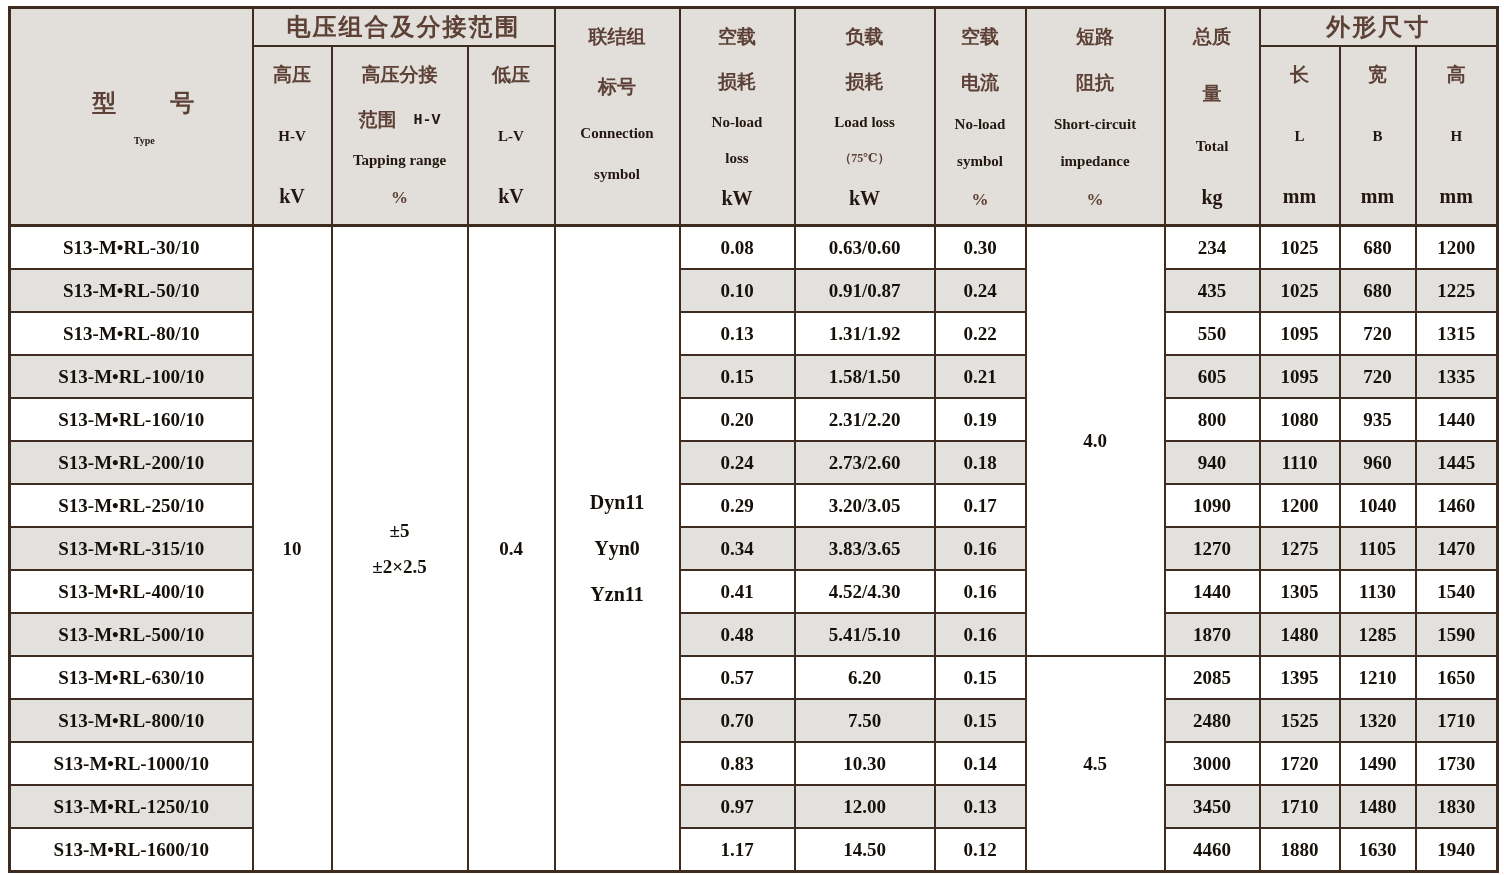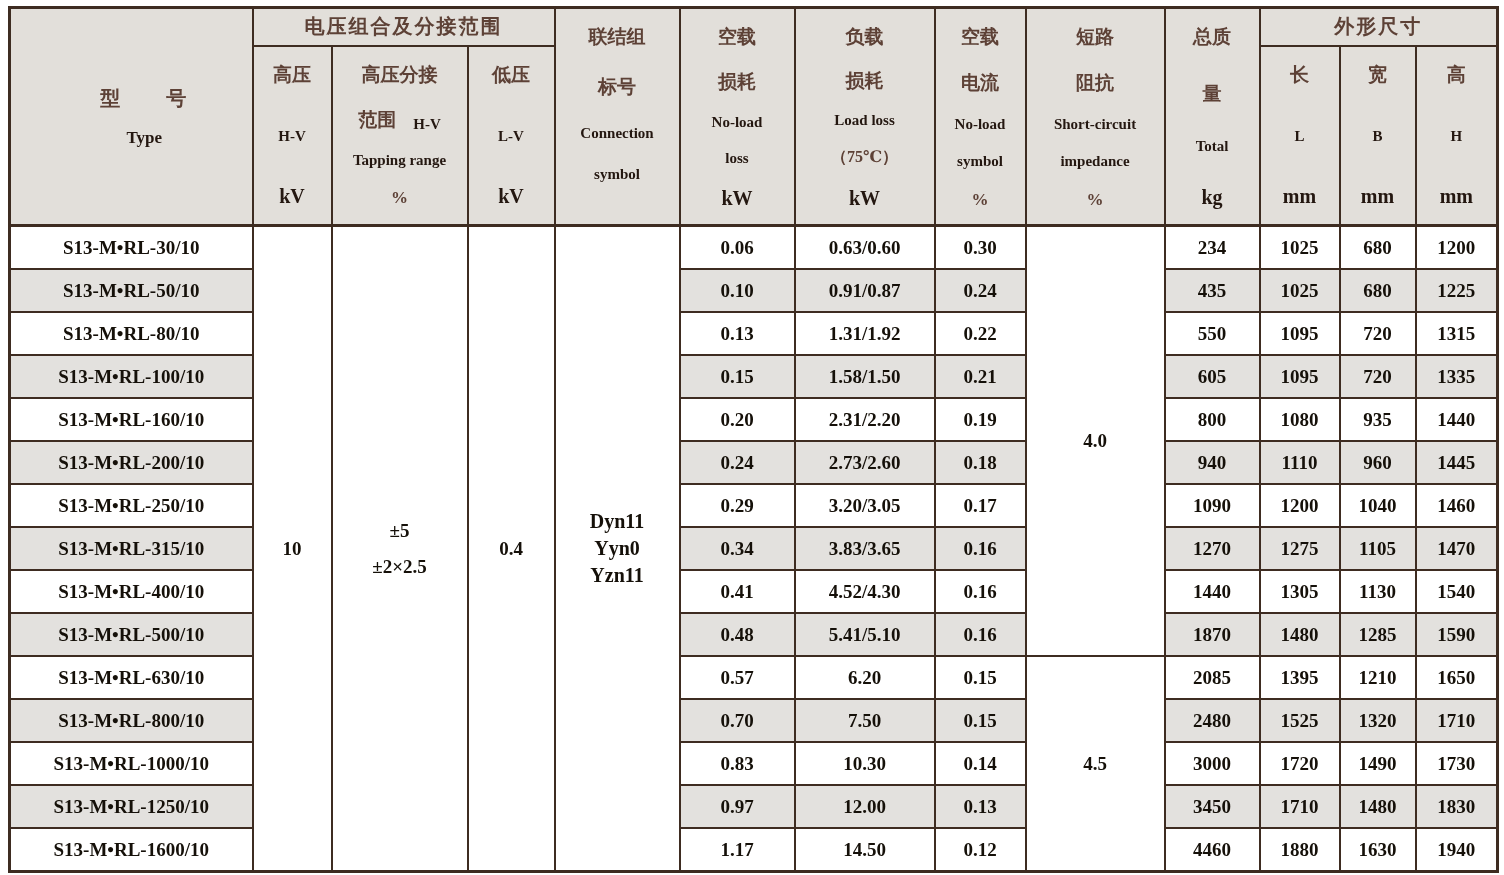--- a/index.html
+++ b/index.html
@@ -35,30 +35,30 @@
   tbody tr:nth-child(even) td{background:#e3e1de;}
   .hcell{
     display:flex;flex-direction:column;justify-content:space-between;
     align-items:center;box-sizing:border-box;
     padding:7px 2px;margin:0 auto;width:100%;
   }
   .hf{height:200px;}   
   .hs{height:160px;}   
   .hc{justify-content:center;gap:16px;padding-left:28px;}
   .zh{color:#5d4136;font-size:19px;font-weight:bold;white-space:pre;}
-  .zh-lg{font-size:20px;letter-spacing:2px;}
+  .zh-lg{font-size:24px;letter-spacing:2px;}
   .en{color:#241710;font-size:15px;font-weight:bold;}
-  .en-lg{font-size:17px;}
+  .en-lg{font-size:10px;}
   .unit{color:#241710;font-size:20px;font-weight:bold;}
   .unit-pct{color:#5d4136;font-size:17px;font-weight:bold;}
-  .line{display:flex;gap:17px;align-items:flex-end;}
+  .line{display:flex;gap:17px;align-items:center;font-family:Liberation Mono, monospace;}
   .spacer{height:2px;}
   td.merged{font-size:19px;}
   .stack{display:flex;flex-direction:column;gap:14px;align-items:center;}
-  .stack-tight{display:flex;flex-direction:column;gap:4px;align-items:center;font-size:20px;}
+  .stack-tight{display:flex;flex-direction:column;gap:23px;align-items:center;font-size:20px;}
 </style>
 </head>
 <body>
 
 <table>
   <colgroup>
     <col style="width:243px">
       <col style="width:79px">
       <col style="width:136px">
       <col style="width:87px">
@@ -99,21 +99,21 @@
           <span class="en">No-load</span>
           <span class="en">loss</span>
           <span class="unit">kW</span>
         </div>
       </th>
       <th rowspan="2">
         <div class="hcell hf">
           <span class="zh">负载</span>
           <span class="zh">损耗</span>
           <span class="en">Load loss</span>
-          <span class="zh" style="font-size:16px">（75℃）</span>
+          <span class="zh" style="font-size:12px">（75℃）</span>
           <span class="unit">kW</span>
         </div>
       </th>
       <th rowspan="2">
         <div class="hcell hf">
           <span class="zh">空载</span>
           <span class="zh">电流</span>
           <span class="en">No-load</span>
           <span class="en">symbol</span>
           <span class="unit-pct">%</span>
@@ -200,21 +200,21 @@
         </div>
       </td>
       <td rowspan="15" class="merged">0.4</td>
       <td rowspan="15" class="merged">
         <div class="stack-tight">
           <span>Dyn11</span>
           <span>Yyn0</span>
           <span>Yzn11</span>
         </div>
       </td>
-      <td>0.06</td>
+      <td>0.08</td>
       <td>0.63/0.60</td>
       <td>0.30</td>
       <td rowspan="10" class="merged">4.0</td>
       <td>234</td>
       <td>1025</td>
       <td>680</td>
       <td>1200</td>
     </tr>
     <tr>
       <td>S13-M•RL-50/10</td>

